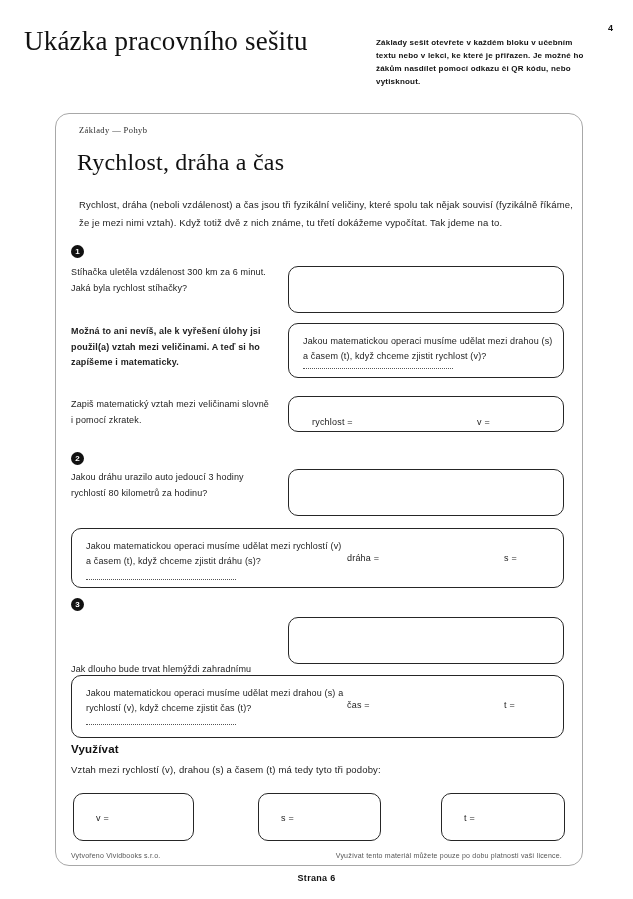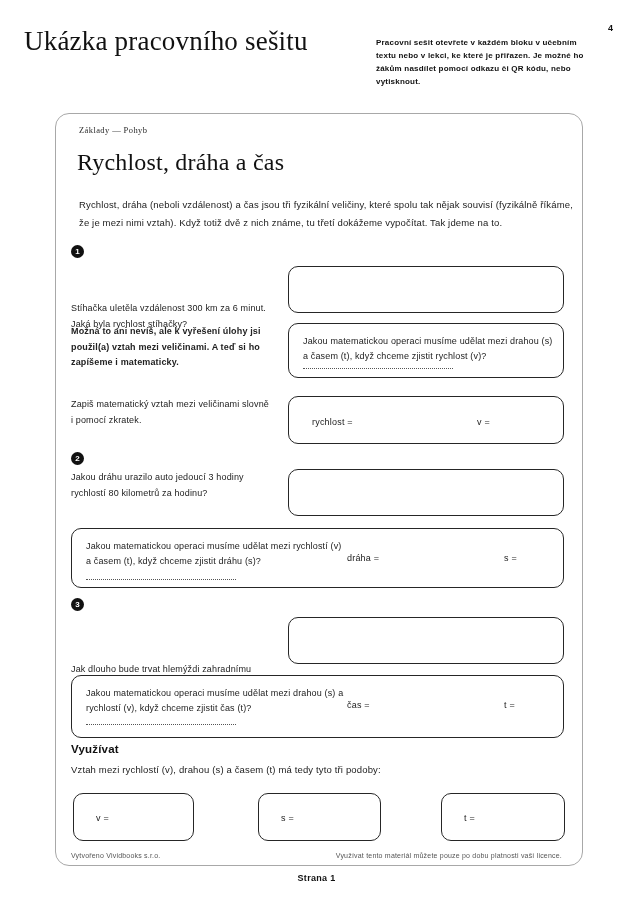--- a/index.html
+++ b/index.html
@@ -35,32 +35,32 @@
     font-weight:normal; font-size:24px; color:#111; letter-spacing:0.2px;
   }
   .intro { left:23px; top:82px; width:501px; font-size:9.5px; line-height:17.5px; letter-spacing:0.15px; }
   .badge {
     width:13px; height:13px; border-radius:50%; background:#111; color:#fff;
     font-size:8px; font-weight:bold; display:flex; align-items:center; justify-content:center;
     left:15px;
   }
   .b1 { top:131px; } .b2 { top:338px; } .b3 { top:484px; }
   .ltext { left:15px; width:210px; font-size:9px; line-height:15.5px; letter-spacing:0.15px; }
-  .t-s1task  { top:151px; width:208px;margin-top:36px; }
+  .t-s1task  { top:151px; width:208px; }
   .t-s1hint  { top:210px; width:200px;font-weight:bold; }
   .t-s1instr { top:283px; width:200px; }
   .t-s2task  { top:356px; width:210px; }
   .t-s3task  { top:500px; width:208px;margin-top:48px; }
   .abox {
     border:1.3px solid #262626; border-radius:10px; background:#fff;
   }
   .rightcol { left:232px; width:276px; }
   .bx-s1a { top:152px; height:47px; }
   .bx-s1q { top:209px; height:55px; }
-  .bx-s1f { top:282px; height:48px; }
+  .bx-s1f { top:282px; height:36px; }
   .bx-s2a { top:355px; height:47px; }
   .bx-s3a { top:503px; height:47px; }
   .widebox { left:15px; width:493px; }
   .bx-s2q { top:414px; height:60px; }
   .bx-s3q { top:561px; height:63px; }
   .qtext { position:absolute; left:14px; top:10px; width:258px; font-size:9px; line-height:15px; letter-spacing:0.15px; }
   .dotline {
     position:absolute; left:14px; width:150px; height:1px;
     border-bottom:1.6px dotted #555;
   }
@@ -84,21 +84,21 @@
     position:absolute; left:0; top:873px; width:633px; text-align:center;
     font-size:9px; font-weight:bold; color:#111; letter-spacing:0.3px;
   }
 </style>
 </head>
 <body>
 
 <div class="page">
 
   <div class="doc-title">Ukázka pracovního sešitu</div>
-  <div class="notice">Pracovní sešit otevřete v každém bloku v učebním textu nebo v lekci, ke které je přiřazen. Je možné ho žákům nasdílet pomocí odkazu či QR kódu, nebo vytisknout.</div>
+  <div class="notice">Základy sešit otevřete v každém bloku v učebním textu nebo v lekci, ke které je přiřazen. Je možné ho žákům nasdílet pomocí odkazu či QR kódu, nebo vytisknout.</div>
   <div class="pagenum">4</div>
 
   <div class="frame">
 
     <div class="breadcrumb">Základy — Pohyb</div>
     <div class="ws-heading">Rychlost, dráha a čas</div>
     <div class="intro">Rychlost, dráha (neboli vzdálenost) a čas jsou tři fyzikální veličiny, které spolu tak nějak souvisí (fyzikálně říkáme, že je mezi nimi vztah). Když totiž dvě z nich známe, tu třetí dokážeme vypočítat. Tak jdeme na to.</div>
 
     <div class="badge b1">1</div>
     <div class="ltext t-s1task">Stíhačka uletěla vzdálenost 300 km za 6 minut. Jaká byla rychlost stíhačky?</div>
@@ -148,14 +148,14 @@
       <span class="sumlabel">s =</span>
     </div>
     <div class="abox sumbox sb3">
       <span class="sumlabel">t =</span>
     </div>
 
     <div class="foot-left">Vytvořeno Vividbooks s.r.o.</div>
     <div class="foot-right">Využívat tento materiál můžete pouze po dobu platnosti vaší licence.</div>
   </div>
 
-  <div class="strana">Strana 1</div>
+  <div class="strana">Strana 6</div>
 </div>
 
 </body></html>

